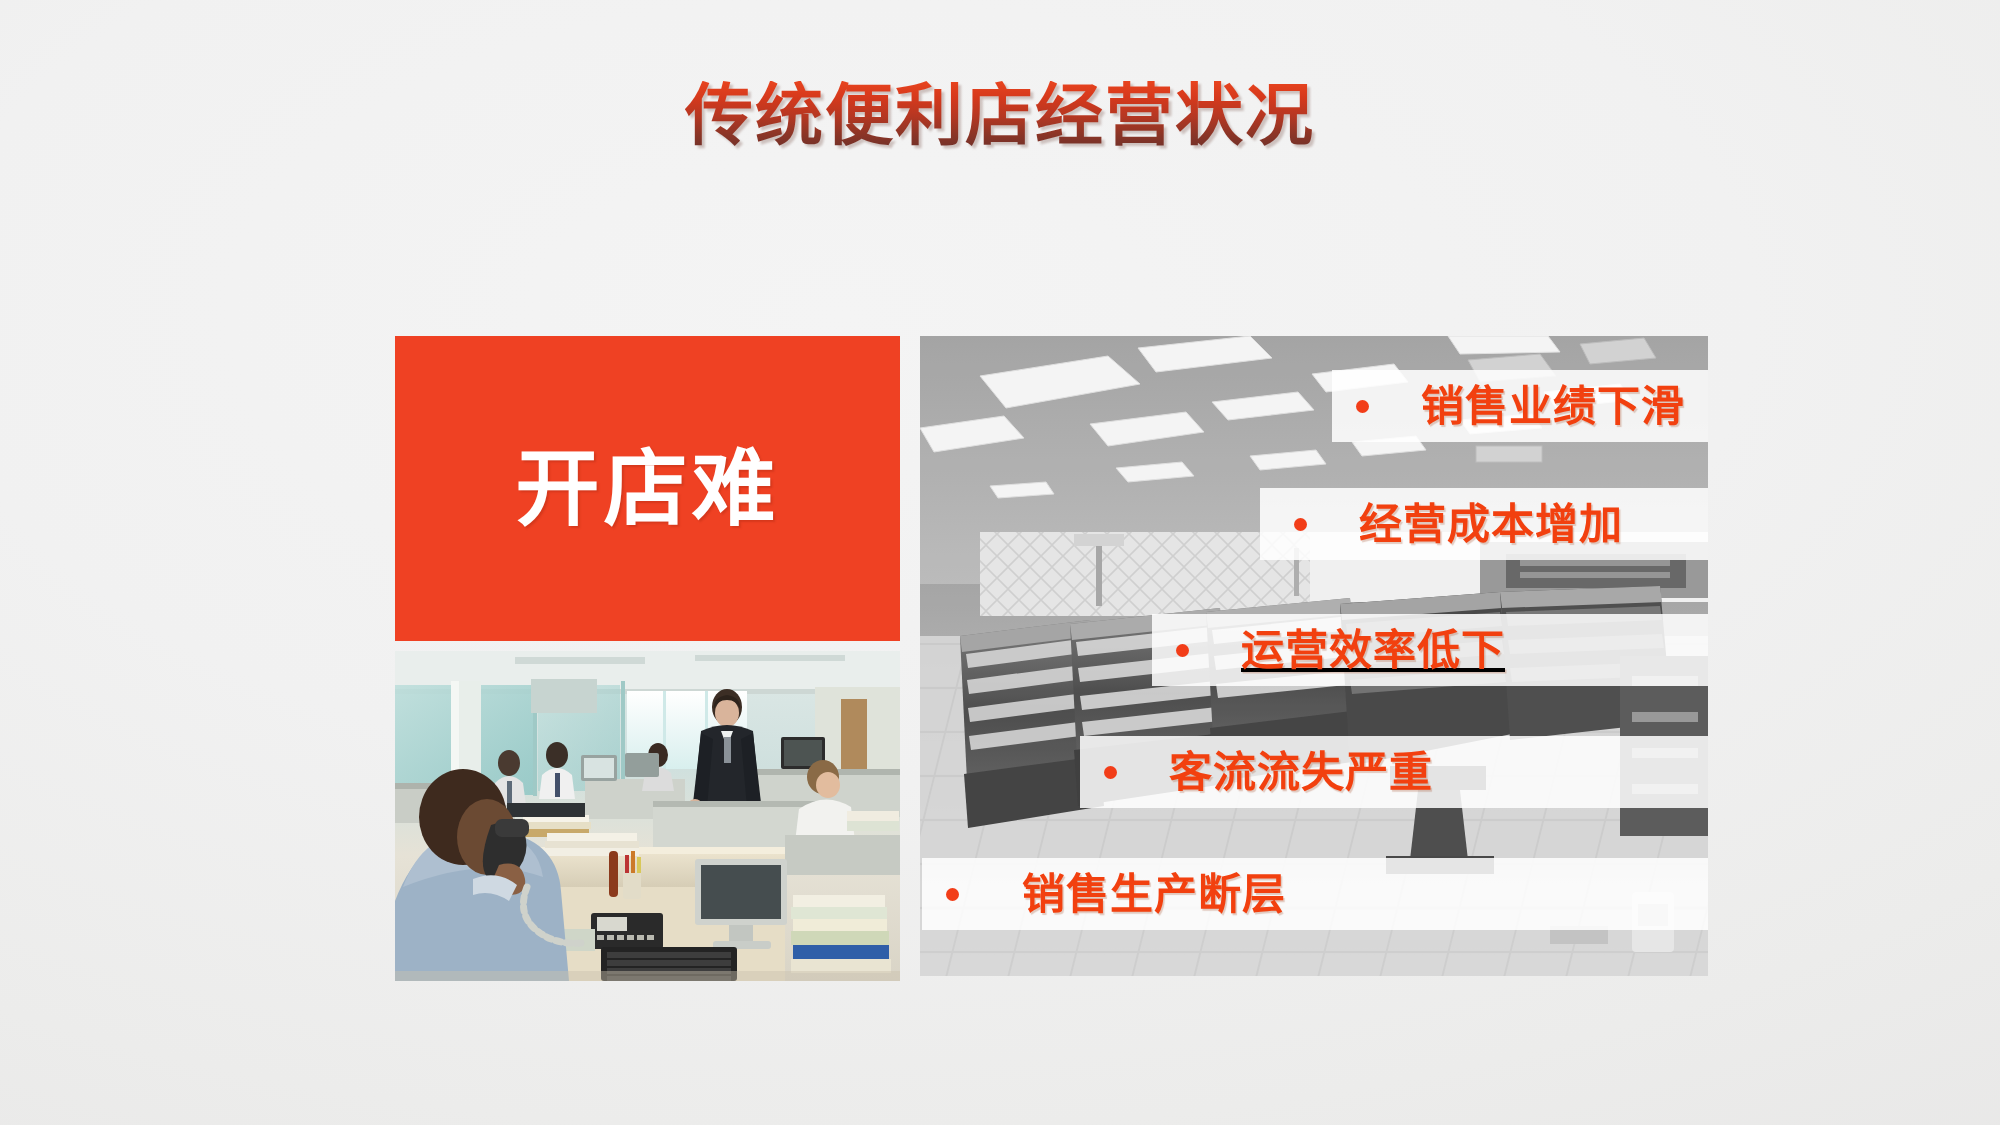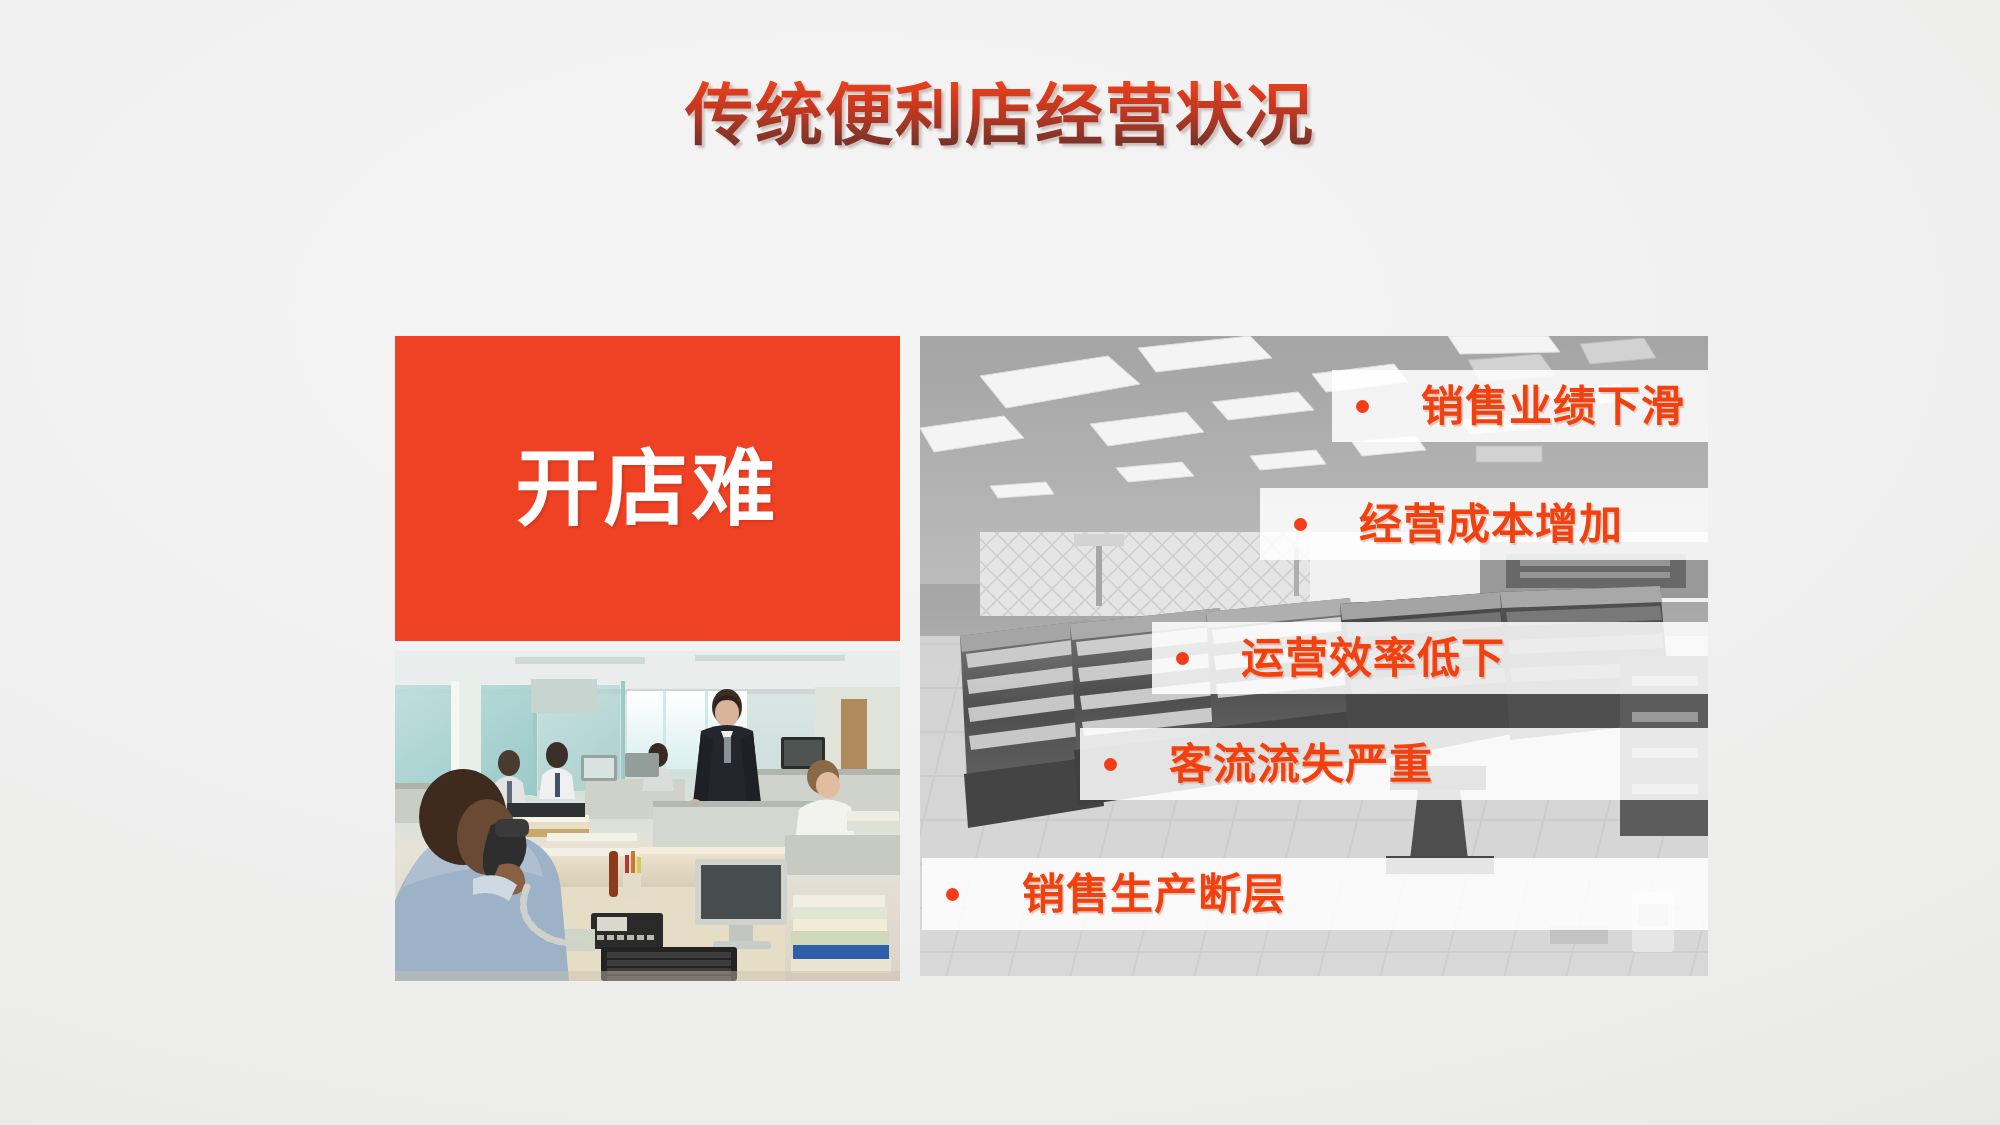--- a/index.html
+++ b/index.html
@@ -146,22 +146,22 @@
     font-size: 43px;
     font-weight: bold;
     line-height: 1;
     letter-spacing: 1px;
     white-space: nowrap;
     text-shadow: 1.5px 1.5px 1px rgba(170, 90, 55, 0.30);
   }
 
   .b0 { top: 34px;  left: 412px; }
   .b1 { top: 152px; left: 340px; padding-left: 10px; }
-  .b2 { top: 286px; left: 232px; }
-  .b3 { top: 392px; left: 160px; }
+  .b2 { top: 278px; left: 232px; text-decoration: underline; }
+  .b3 { top: 400px; left: 160px; }
   .b4 { top: 522px; left: 2px; gap: 11px;   }
 </style>
 </head>
 <body>
 
 <div class="slide">
 
   <div class="title-wrap">
     <div class="slide-title">传统便利店经营状况</div>
   </div>

